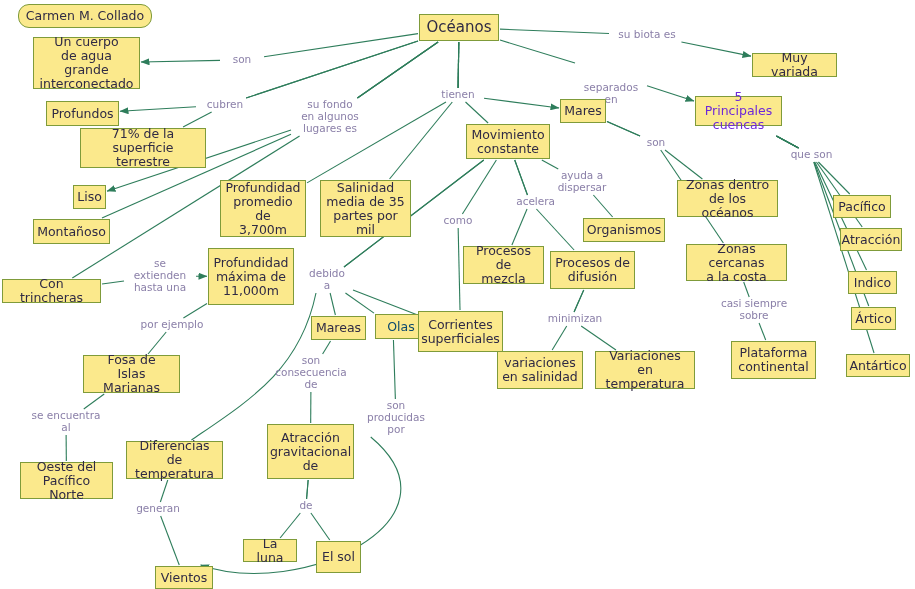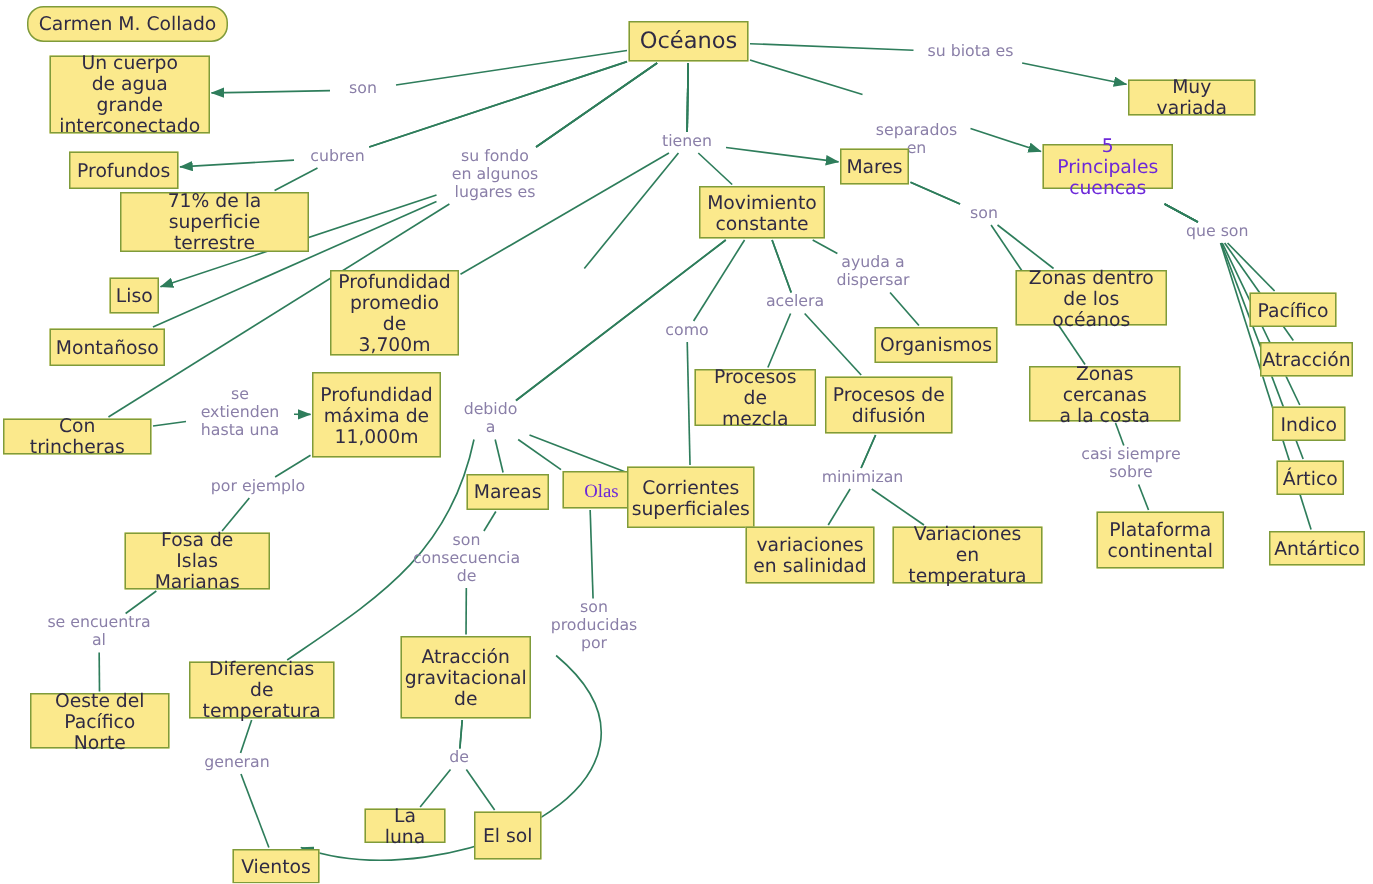--- a/index.html
+++ b/index.html
@@ -153,32 +153,35 @@
 interconectado</div>
     <div class="node" style="left: 46px; top: 101px; width: 73px; height: 25px; background: rgb(251, 233, 140); color: rgb(47, 42, 68); border-color: rgb(127, 155, 58);">Profundos</div>
     <div class="node" style="left: 80px; top: 128px; width: 126px; height: 40px; background: rgb(251, 233, 140); color: rgb(47, 42, 68); border-color: rgb(127, 155, 58);">71% de la
 superficie terrestre</div>
     <div class="node" style="left: 73px; top: 185px; width: 33px; height: 24px; background: rgb(251, 233, 140); color: rgb(47, 42, 68); border-color: rgb(127, 155, 58);">Liso</div>
     <div class="node" style="left: 33px; top: 219px; width: 77px; height: 25px; background: rgb(251, 233, 140); color: rgb(47, 42, 68); border-color: rgb(127, 155, 58);">Montañoso</div>
     <div class="node" style="left: 2px; top: 279px; width: 99px; height: 24px; background: rgb(251, 233, 140); color: rgb(47, 42, 68); border-color: rgb(127, 155, 58);">Con trincheras</div>
     <div class="node" style="left: 220px; top: 180px; width: 86px; height: 57px; background: rgb(251, 233, 140); color: rgb(47, 42, 68); border-color: rgb(127, 155, 58);">Profundidad
 promedio de
 3,700m</div>
+    <div class="node" style="left: 320px; top: 180px; width: 91px; height: 57px; background: rgb(251, 233, 140); color: rgb(47, 42, 68); border-color: rgb(127, 155, 58);">Salinidad
+media de 35
+partes por mil</div>
     <div class="node" style="left: 208px; top: 248px; width: 86px; height: 57px; background: rgb(251, 233, 140); color: rgb(47, 42, 68); border-color: rgb(127, 155, 58);">Profundidad
 máxima de
 11,000m</div>
     <div class="node" style="left: 83px; top: 355px; width: 97px; height: 38px; background: rgb(251, 233, 140); color: rgb(47, 42, 68); border-color: rgb(127, 155, 58);">Fosa de
 Islas Marianas</div>
     <div class="node" style="left: 20px; top: 462px; width: 93px; height: 37px; background: rgb(251, 233, 140); color: rgb(47, 42, 68); border-color: rgb(127, 155, 58);">Oeste del
 Pacífico Norte</div>
     <div class="node" style="left: 126px; top: 441px; width: 97px; height: 38px; background: rgb(251, 233, 140); color: rgb(47, 42, 68); border-color: rgb(127, 155, 58);">Diferencias de
 temperatura</div>
     <div class="node" style="left: 155px; top: 566px; width: 58px; height: 23px; background: rgb(251, 233, 140); color: rgb(47, 42, 68); border-color: rgb(127, 155, 58);">Vientos</div>
     <div class="node" style="left: 311px; top: 316px; width: 55px; height: 24px; background: rgb(251, 233, 140); color: rgb(47, 42, 68); border-color: rgb(127, 155, 58);">Mareas</div>
-    <div class="node" style="left: 375px; top: 314px; width: 52px; height: 25px; background: rgb(251, 233, 140); color: #6d28d9; border-color: rgb(127, 155, 58); font-family: Liberation Serif, serif;">Olas</div>
+    <div class="node" style="left: 375px; top: 314px; width: 52px; height: 25px; background: rgb(251, 233, 140); color: #0c4a6e; border-color: rgb(127, 155, 58);">Olas</div>
     <div class="node" style="left: 418px; top: 311px; width: 85px; height: 41px; background: rgb(251, 233, 140); color: rgb(47, 42, 68); border-color: rgb(127, 155, 58);">Corrientes
 superficiales</div>
     <div class="node" style="left: 267px; top: 424px; width: 87px; height: 55px; background: rgb(251, 233, 140); color: rgb(47, 42, 68); border-color: rgb(127, 155, 58);">Atracción
 gravitacional
 de</div>
     <div class="node" style="left: 243px; top: 539px; width: 54px; height: 23px; background: rgb(251, 233, 140); color: rgb(47, 42, 68); border-color: rgb(127, 155, 58);">La luna</div>
     <div class="node" style="left: 316px; top: 541px; width: 45px; height: 32px; background: rgb(251, 233, 140); color: rgb(47, 42, 68); border-color: rgb(127, 155, 58);">El sol</div>
     <div class="node" style="left: 466px; top: 124px; width: 84px; height: 35px; background: rgb(251, 233, 140); color: rgb(47, 42, 68); border-color: rgb(127, 155, 58);">Movimiento
 constante</div>
     <div class="node" style="left: 560px; top: 99px; width: 46px; height: 24px; background: rgb(251, 233, 140); color: rgb(47, 42, 68); border-color: rgb(127, 155, 58);">Mares</div>
@@ -211,21 +214,21 @@
 en algunos
 lugares es</div>
     <div class="linklabel" style="left: 434px; top: 89px; width: 48px; color: rgb(138, 127, 168);">tienen</div>
     <div class="linklabel" style="left: 611px; top: 29px; width: 72px; color: rgb(138, 127, 168);">su biota es</div>
     <div class="linklabel" style="left: 577px; top: 62px; width: 68px; color: rgb(138, 127, 168); margin-top: 20px;">separados
 en</div>
     <div class="linklabel" style="left: 640px; top: 137px; width: 32px; color: rgb(138, 127, 168);">son</div>
     <div class="linklabel" style="left: 784px; top: 149px; width: 55px; color: rgb(138, 127, 168);">que son</div>
     <div class="linklabel" style="left: 551px; top: 170px; width: 62px; color: rgb(138, 127, 168);">ayuda a
 dispersar</div>
-    <div class="linklabel" style="left: 505px; top: 196px; width: 50px; color: rgb(138, 127, 168);">acelera</div>
+    <div class="linklabel" style="left: 505px; top: 196px; width: 50px; color: rgb(138, 127, 168); text-align: right;">acelera</div>
     <div class="linklabel" style="left: 437px; top: 215px; width: 42px; color: rgb(138, 127, 168);">como</div>
     <div class="linklabel" style="left: 542px; top: 313px; width: 66px; color: rgb(138, 127, 168);">minimizan</div>
     <div class="linklabel" style="left: 714px; top: 298px; width: 80px; color: rgb(138, 127, 168);">casi siempre
 sobre</div>
     <div class="linklabel" style="left: 126px; top: 258px; width: 68px; color: rgb(138, 127, 168);">se
 extienden
 hasta una</div>
     <div class="linklabel" style="left: 303px; top: 268px; width: 48px; color: rgb(138, 127, 168);">debido
 a</div>
     <div class="linklabel" style="left: 135px; top: 319px; width: 74px; color: rgb(138, 127, 168);">por ejemplo</div>

